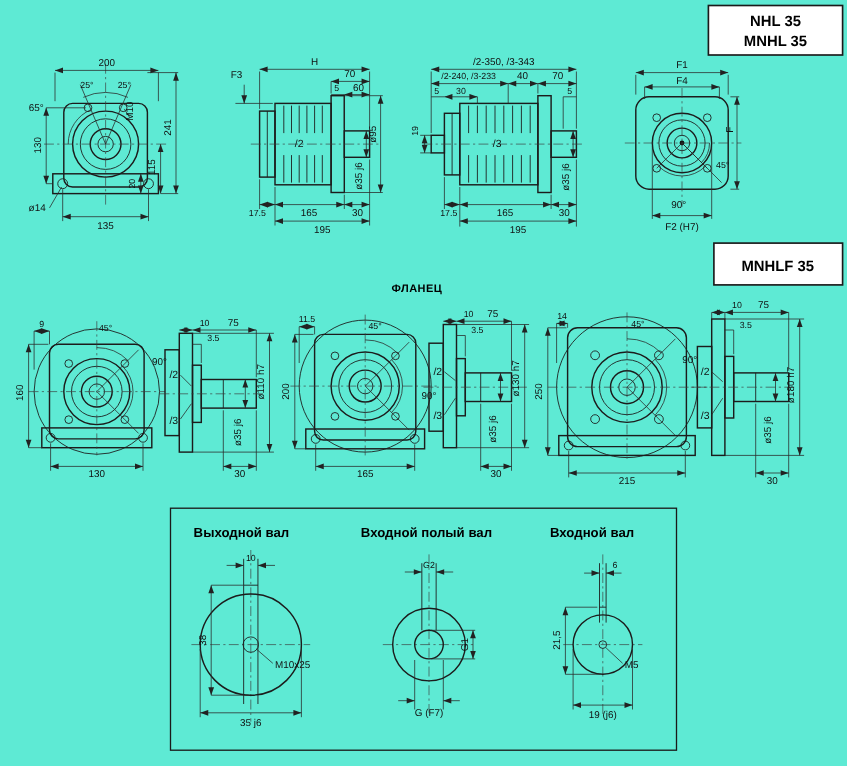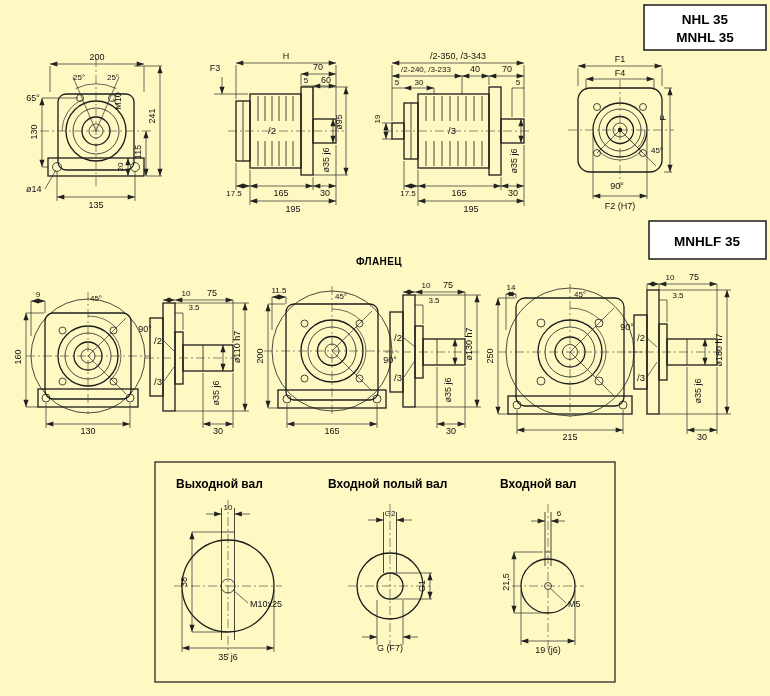--- a/index.html
+++ b/index.html
@@ -1,16 +1,16 @@
 <!DOCTYPE html>
 <html><head>
 <meta charset="utf-8">
 <style>
 html,body{margin:0;padding:0;background:#fff}
-.page{position:relative;width:770px;height:696px;background:#fef9c3;font-family:"Liberation Sans",sans-serif}
+.page{position:relative;width:770px;height:696px;background:#5eead4;font-family:"Liberation Sans",sans-serif}
 svg{display:block}
 .o{fill:none;stroke:#1c1c1c;stroke-width:1.3}
 .o2{fill:none;stroke:#1c1c1c;stroke-width:.8}
 .d{fill:none;stroke:#2a2a2a;stroke-width:.7}
 .dm{fill:none;stroke:#2a2a2a;stroke-width:.7;marker-start:url(#ar);marker-end:url(#ar)}
 .de{fill:none;stroke:#2a2a2a;stroke-width:.7;marker-end:url(#ar)}
 .c{fill:none;stroke:#3a3a3a;stroke-width:.6;stroke-dasharray:9 3 2 3}
 text{fill:#111;font-family:"Liberation Sans",sans-serif}
 .t{font-size:9px}
 .ts{font-size:8px}

